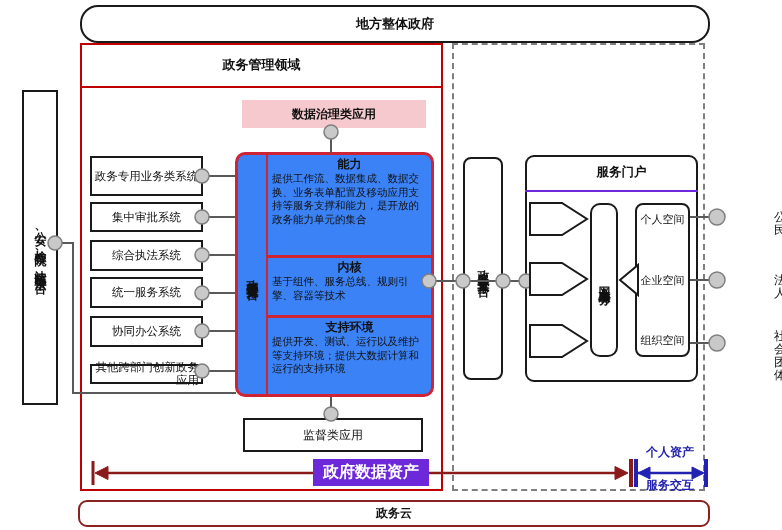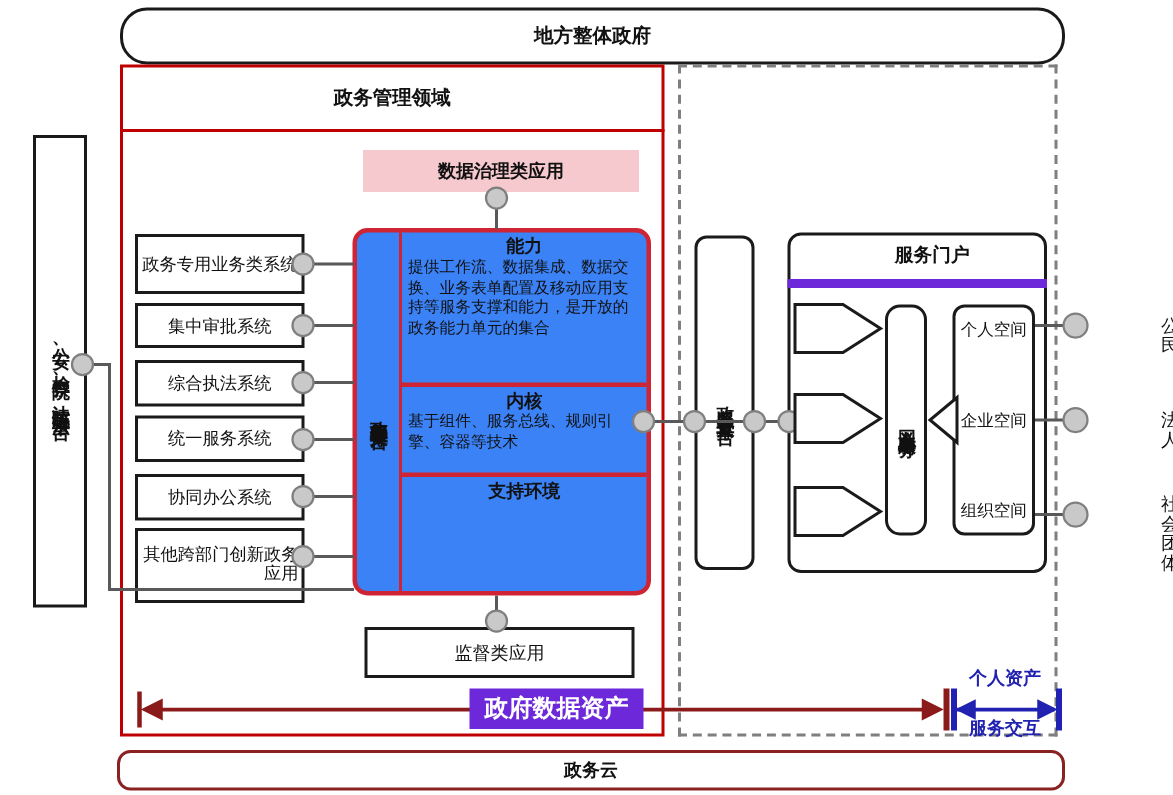--- a/index.html
+++ b/index.html
@@ -28,21 +28,21 @@
   
   #data-governance-box{left:242px;top:100px;width:184px;height:28px;background:#F5C9CE;font-size:12px;font-weight:bold;z-index:2;font-family:Liberation Serif, serif;}
 
   
   .sys-box{left:90px;width:113px;border:2px solid #1a1a1a;background:#fff;font-size:11.5px;line-height:13px;z-index:2;padding:1px 2px;}
   #sys-0{top:156px;height:40px;}
   #sys-1{top:202px;height:30px;}
   #sys-2{top:240px;height:31px;}
   #sys-3{top:277px;height:31px;}
   #sys-4{top:316px;height:31px;}
-  #sys-5{top:352px;height:50px;font-family:Liberation Serif, serif;}
+  #sys-5{top:364px;height:20px;}
 
   
   #mgmt-platform{left:235px;top:152px;width:199px;height:245px;border:3px solid #CE2433;border-radius:10px;background:#3b82f6;display:flex;z-index:2;}
   #mgmt-platform-strip{width:28px;border-right:2px solid #CE2433;display:flex;align-items:center;justify-content:center;}
   #mgmt-platform-strip .vtext{font-size:12px;font-weight:bold;letter-spacing:1px;}
   #mgmt-platform-sections{flex:1;display:flex;flex-direction:column;}
   .plat-sec{padding:2px 4px 0 4px;overflow:hidden;}
   .plat-sec .sec-title{text-align:center;font-size:12px;font-weight:bold;line-height:15px;}
   .plat-sec .sec-body{font-size:10.5px;line-height:13.5px;}
   #sec-0{height:98px;border-bottom:3px solid #CE2433;}
@@ -57,21 +57,21 @@
 
   
   #cloud-bar{left:78px;top:500px;width:632px;height:27px;border:2px solid #8B2222;border-radius:9px;font-size:12px;font-weight:bold;z-index:2;}
 
   
   #svc-platform{left:463px;top:157px;width:40px;height:223px;border:2px solid #1a1a1a;border-radius:8px;z-index:2;}
   #svc-platform .vtext{font-size:12px;font-weight:bold;}
 
   
   #portal{left:525px;top:155px;width:173px;height:227px;border:2px solid #1a1a1a;border-radius:9px;z-index:2;}
-  #portal-title{left:525px;top:155px;width:173px;height:37px;border-bottom:6px solid #6d28d9;font-size:12.5px;font-weight:bold;z-index:3;padding-left:20px;}
+  #portal-title{left:525px;top:155px;width:173px;height:37px;border-bottom:2px solid #6d28d9;font-size:12.5px;font-weight:bold;z-index:3;padding-left:20px;}
   .pent-label{left:531px;width:32px;font-size:11px;line-height:14px;z-index:4;}
   #pent-label-0{top:205px;height:28px;}
   #pent-label-1{top:265px;height:28px;}
   #pent-label-2{top:327px;height:28px;}
   #online-service-box{left:590px;top:203px;width:28px;height:154px;border:2px solid #1a1a1a;border-radius:10px;z-index:3;}
   #online-service-box .vtext{font-size:12px;font-weight:bold;letter-spacing:1px;}
   #spaces-box{left:635px;top:203px;width:55px;height:154px;border:2px solid #1a1a1a;border-radius:8px;display:flex;flex-direction:column;justify-content:space-between;padding:7px 0;z-index:3;}
   .space-label{font-size:11px;text-align:center;}
 
   
@@ -138,20 +138,21 @@
       <div id="sec-0" class="plat-sec">
         <div class="sec-title">能力</div>
         <div class="sec-body">提供工作流、数据集成、数据交换、业务表单配置及移动应用支持等服务支撑和能力，是开放的政务能力单元的集合</div>
       </div>
       <div id="sec-1" class="plat-sec">
         <div class="sec-title">内核</div>
         <div class="sec-body">基于组件、服务总线、规则引擎、容器等技术</div>
       </div>
       <div id="sec-2" class="plat-sec">
         <div class="sec-title">支持环境</div>
+        <div class="sec-body">提供开发、测试、运行以及维护等支持环境；提供大数据计算和运行的支持环境</div>
       </div>
     </div>
   </div>
 
   <div id="supervision-box" class="abs ctr">
     <span>监督类应用</span>
   </div>
 
   <div id="gov-asset-label" class="abs ctr">
     <span>政府数据资产</span>

